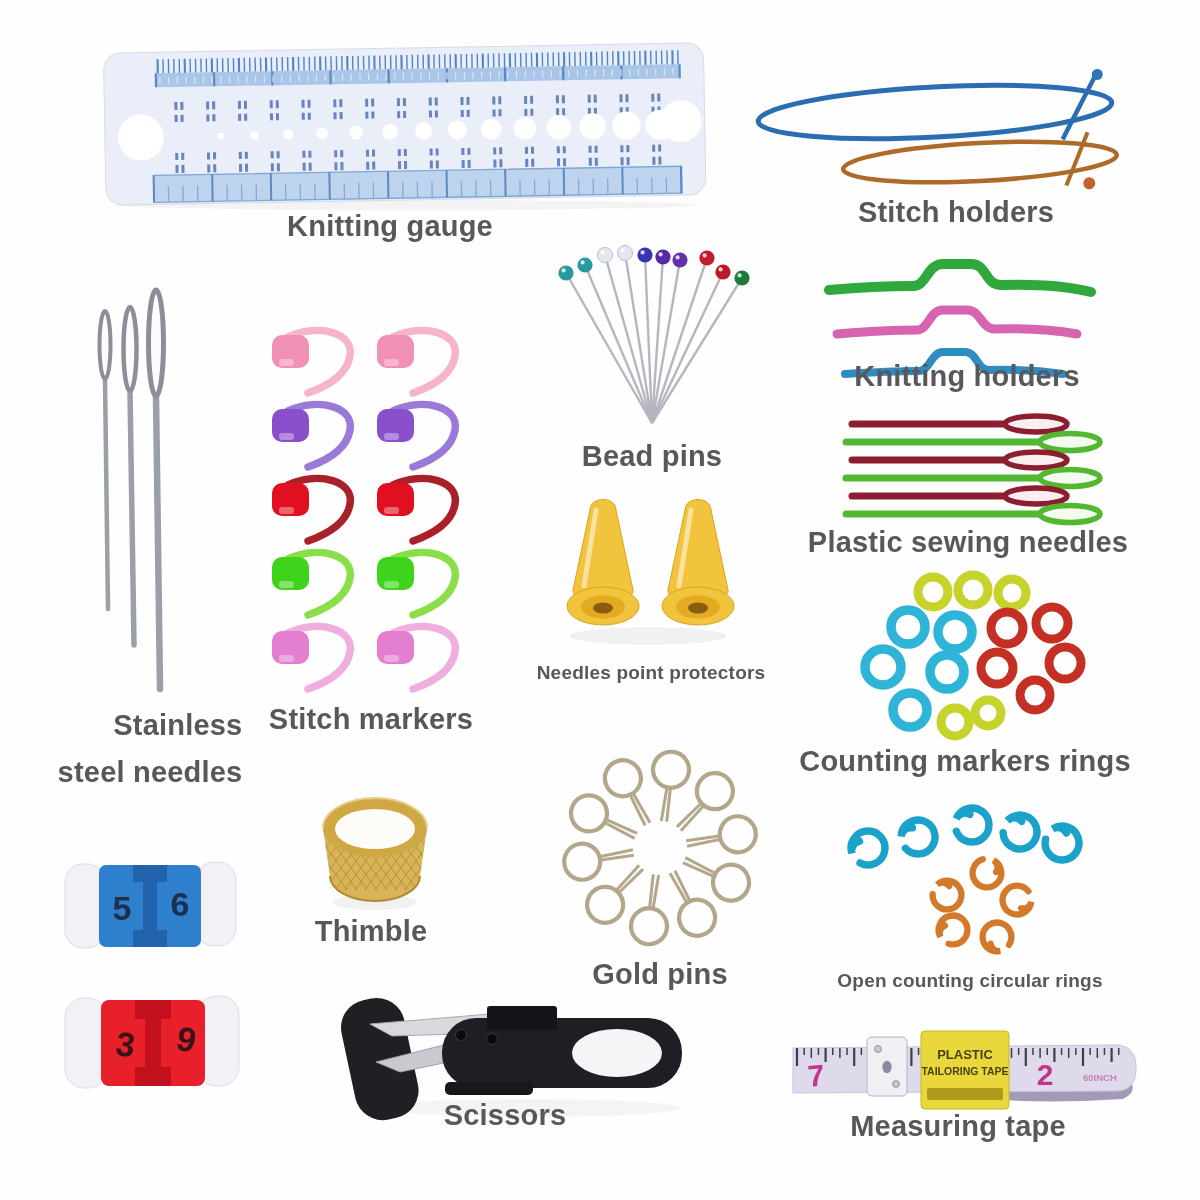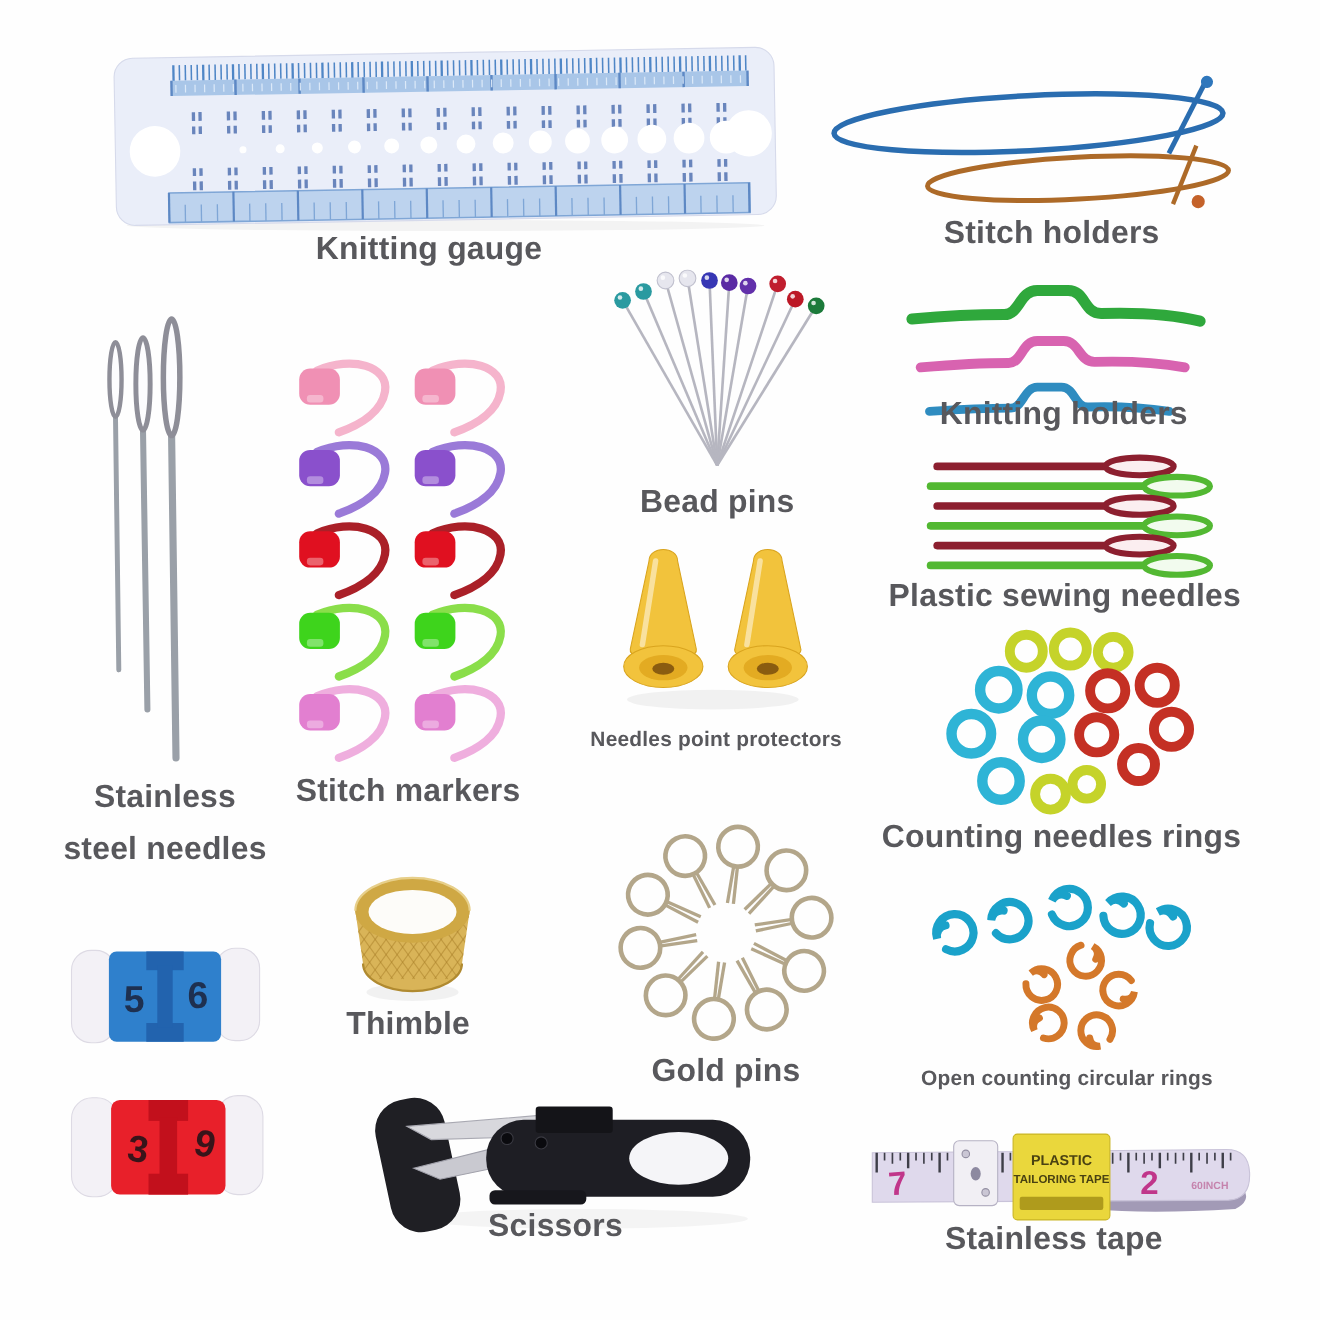--- a/index.html
+++ b/index.html
@@ -1,21 +1,21 @@
 <!DOCTYPE html>
 <html><head>
 <meta charset="utf-8">
 <style>
   html,body{margin:0;padding:0;background:#fff;}
   .canvas{position:relative;width:1200px;height:1200px;background:#fefefe;overflow:hidden;
           font-family:"Liberation Sans",sans-serif;}
   .item{position:absolute;}
   .item svg{display:block;width:100%;height:100%;}
   .lbl{position:absolute;transform:translateX(-50%);white-space:nowrap;
-       font-weight:600;font-size:29px;color:#58585c;letter-spacing:.2px;text-align:center;}
+       font-weight:600;font-size:29px;color:#58585c;letter-spacing:.2px;text-align:right;}
   .lbl.small{font-size:19px;}
   .lbl.two{line-height:47px;}
   .cdigit{font-family:"Liberation Sans",sans-serif;font-size:34px;font-weight:bold;text-anchor:middle;}
   .tnum{font-family:"Liberation Sans",sans-serif;font-size:30px;font-weight:bold;fill:#c0368a;text-anchor:middle;}
   .ttag{font-family:"Liberation Sans",sans-serif;font-size:13px;font-weight:bold;fill:#4a4212;text-anchor:middle;}
   .ttag2{font-family:"Liberation Sans",sans-serif;font-size:10.5px;font-weight:bold;fill:#4a4212;text-anchor:middle;}
   .tunit{font-family:"Liberation Sans",sans-serif;font-size:9.5px;font-weight:bold;fill:#c583ad;}
 </style>
 </head>
 <body>
@@ -810,20 +810,20 @@
   <div class="lbl" style="left:956px;top:196px">Stitch holders</div>
   <div class="lbl" style="left:652px;top:440px">Bead pins</div>
   <div class="lbl" style="left:967px;top:360px">Knitting holders</div>
   <div class="lbl" style="left:968px;top:526px">Plastic sewing needles</div>
   <div class="lbl" style="left:371px;top:703px">Stitch markers</div>
   <div class="lbl two" style="left:150px;top:702px">
     <div>Stainless</div>
     <div>steel needles</div>
   </div>
   <div class="lbl small" style="left:651px;top:662px">Needles point protectors</div>
-  <div class="lbl" style="left:965px;top:745px">Counting needles rings</div>
+  <div class="lbl" style="left:965px;top:745px">Counting markers rings</div>
   <div class="lbl" style="left:371px;top:915px">Thimble</div>
   <div class="lbl" style="left:660px;top:958px">Gold pins</div>
   <div class="lbl small" style="left:970px;top:970px">Open counting circular rings</div>
   <div class="lbl" style="left:505px;top:1099px">Scissors</div>
-  <div class="lbl" style="left:958px;top:1110px">Stainless tape</div>
+  <div class="lbl" style="left:958px;top:1110px">Measuring tape</div>
 
 </div>
 
 </body></html>

